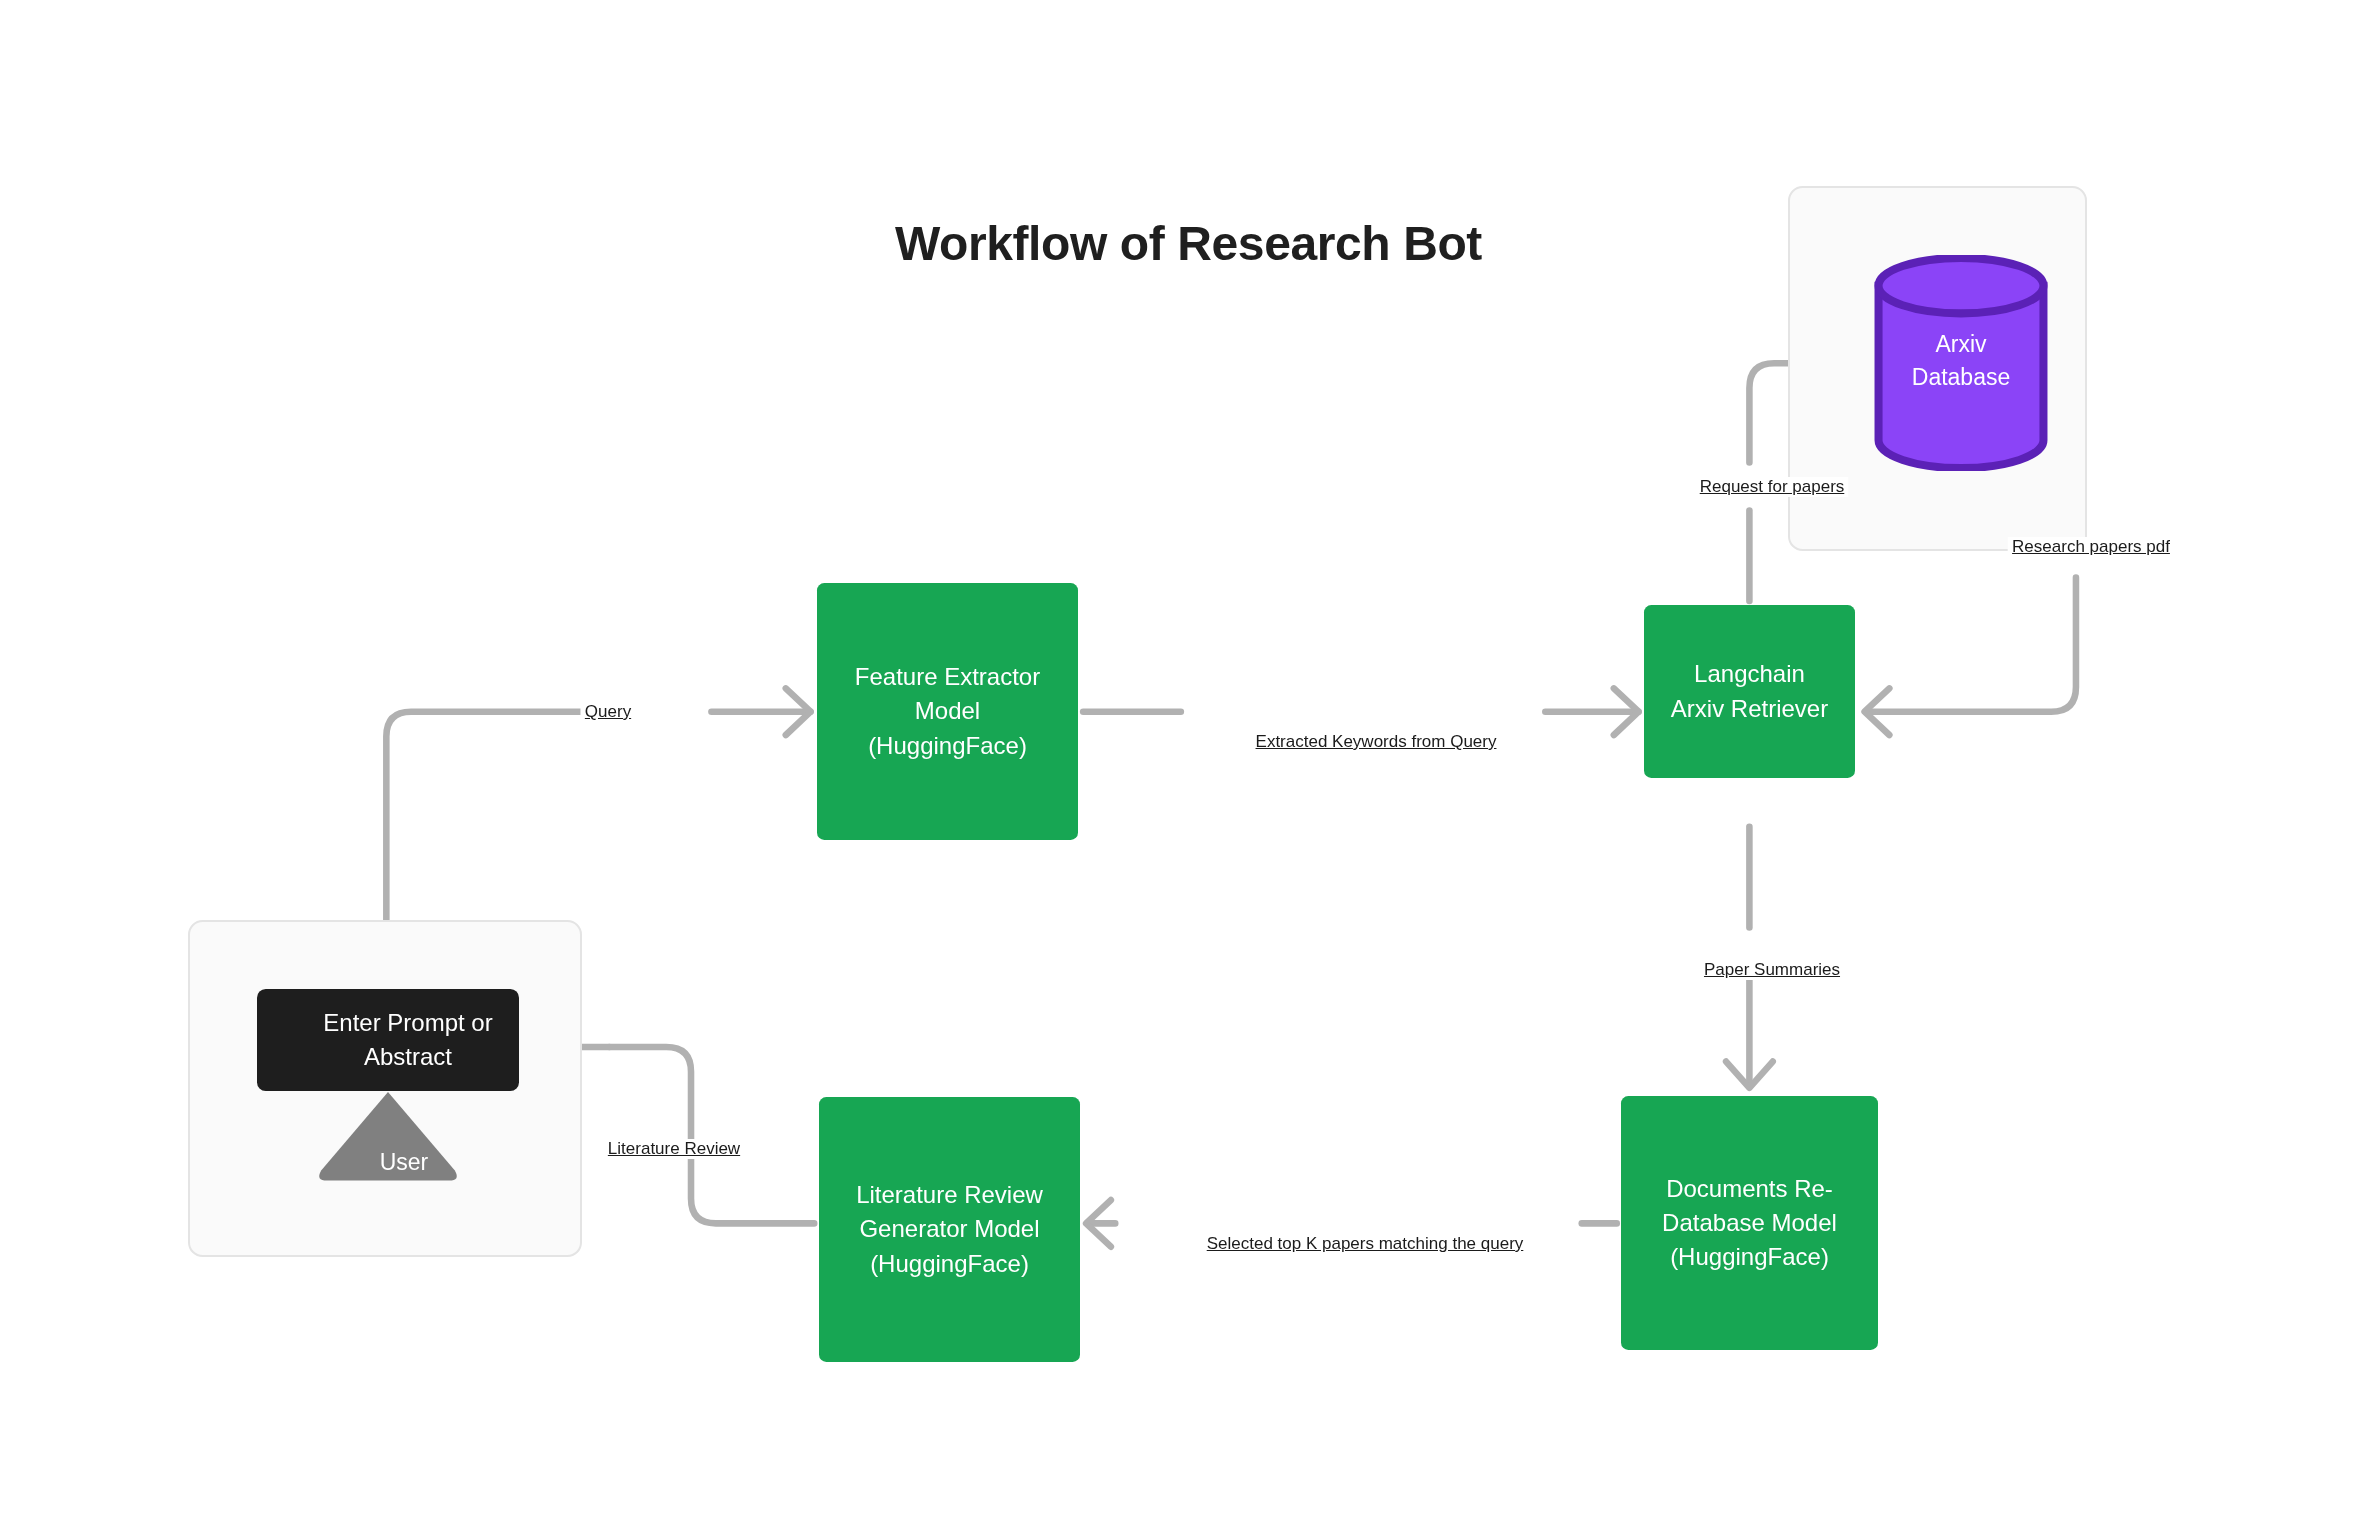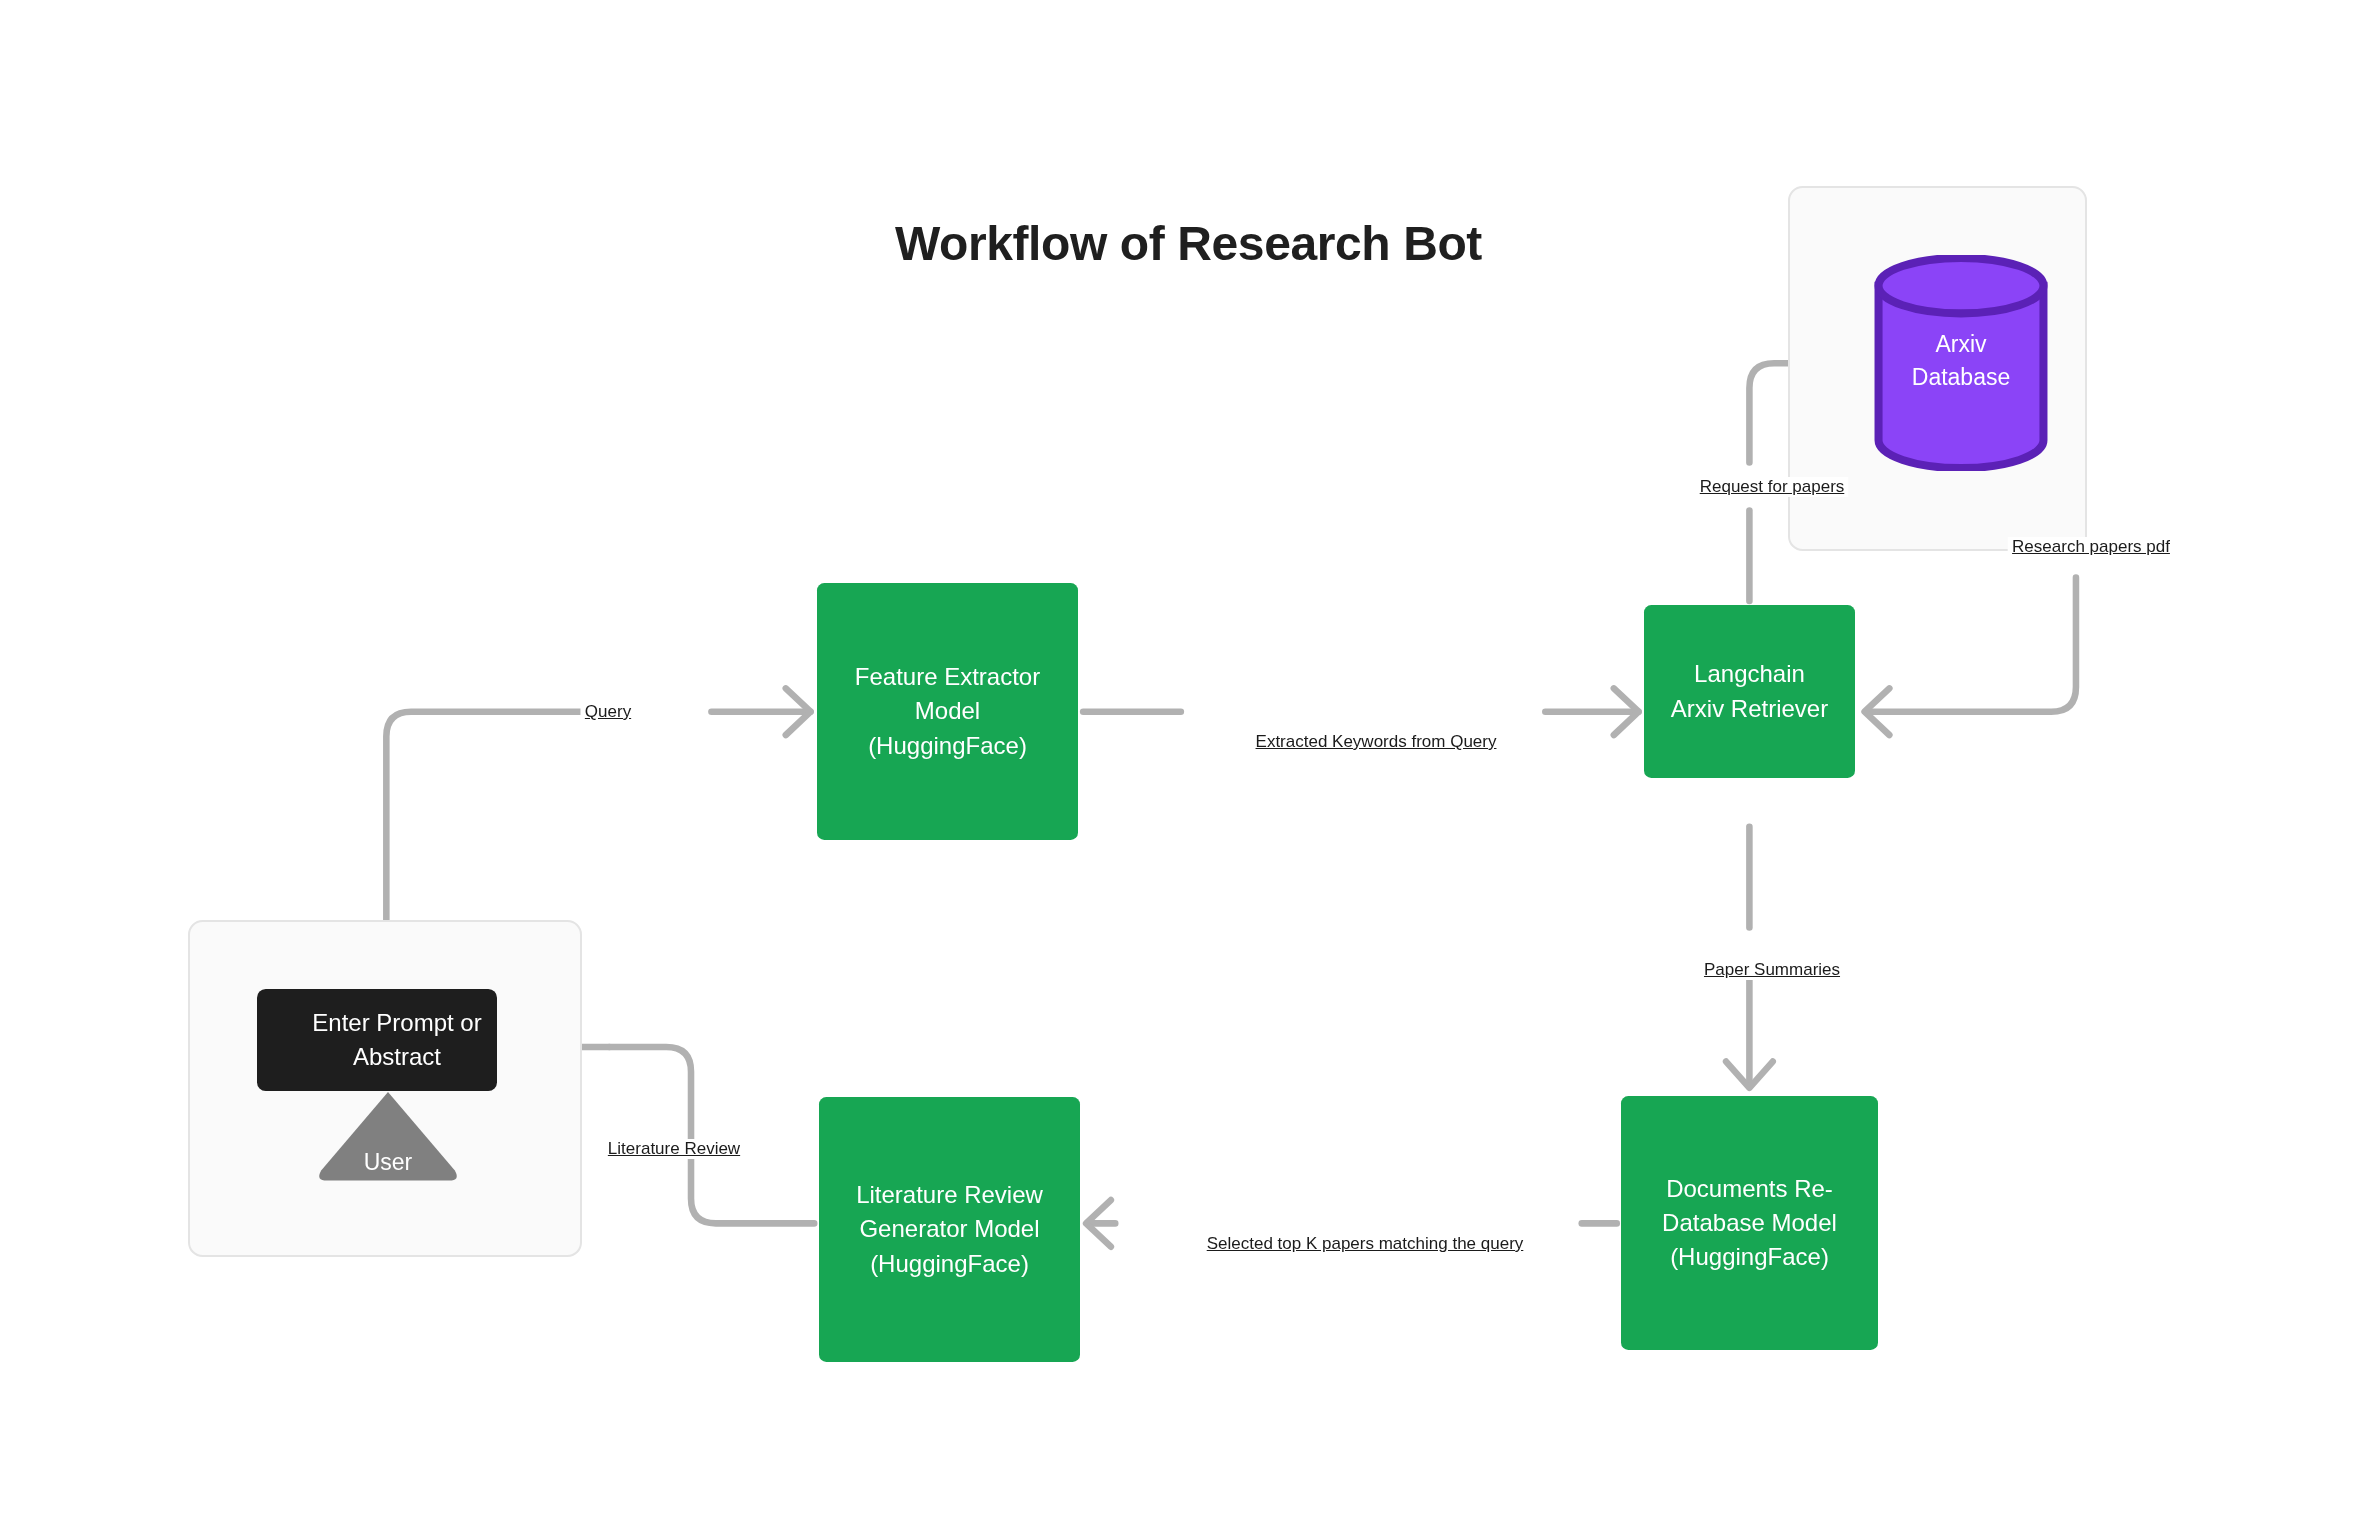--- a/index.html
+++ b/index.html
@@ -74,39 +74,39 @@
     color: #ffffff;
     font-size: 24px;
     line-height: 1.42;
     border-radius: 8.7px;
   }
 
   #node-feature   { left: 817px; top: 583px;  width: 261px; height: 257px; }
   #node-langchain { left: 1644px; top: 605px;  width: 211px; height: 173px; }
   #node-rerank    { left: 1621px; top: 1096px; width: 257px; height: 254px; }
   #node-litreview { left: 819px; top: 1097px; width: 261px; height: 265px; }
-  #node-prompt    { left: 257px;  top: 989px; width: 240px; height: 102px; padding-left: 40px; }
+  #node-prompt    { left: 257px;  top: 989px; width: 262px; height: 102px; padding-left: 40px; }
 
   
   #node-user {
     position: absolute;
     left: 315px;
     top: 1089px;
     width: 146px;
     height: 93px;
   }
   #node-user .tri {
     position: absolute;
     left: 0; top: 0;
     width: 146px;
     height: 93px;
   }
   #node-user .tri-label {
     position: absolute;
-    left: 0;
+    left: 16px;
     bottom: 5.8px;
     width: 146px;
     text-align: center;
     color: #ffffff;
     font-size: 23px;
   }
 
   
   #node-db {
     position: absolute;

